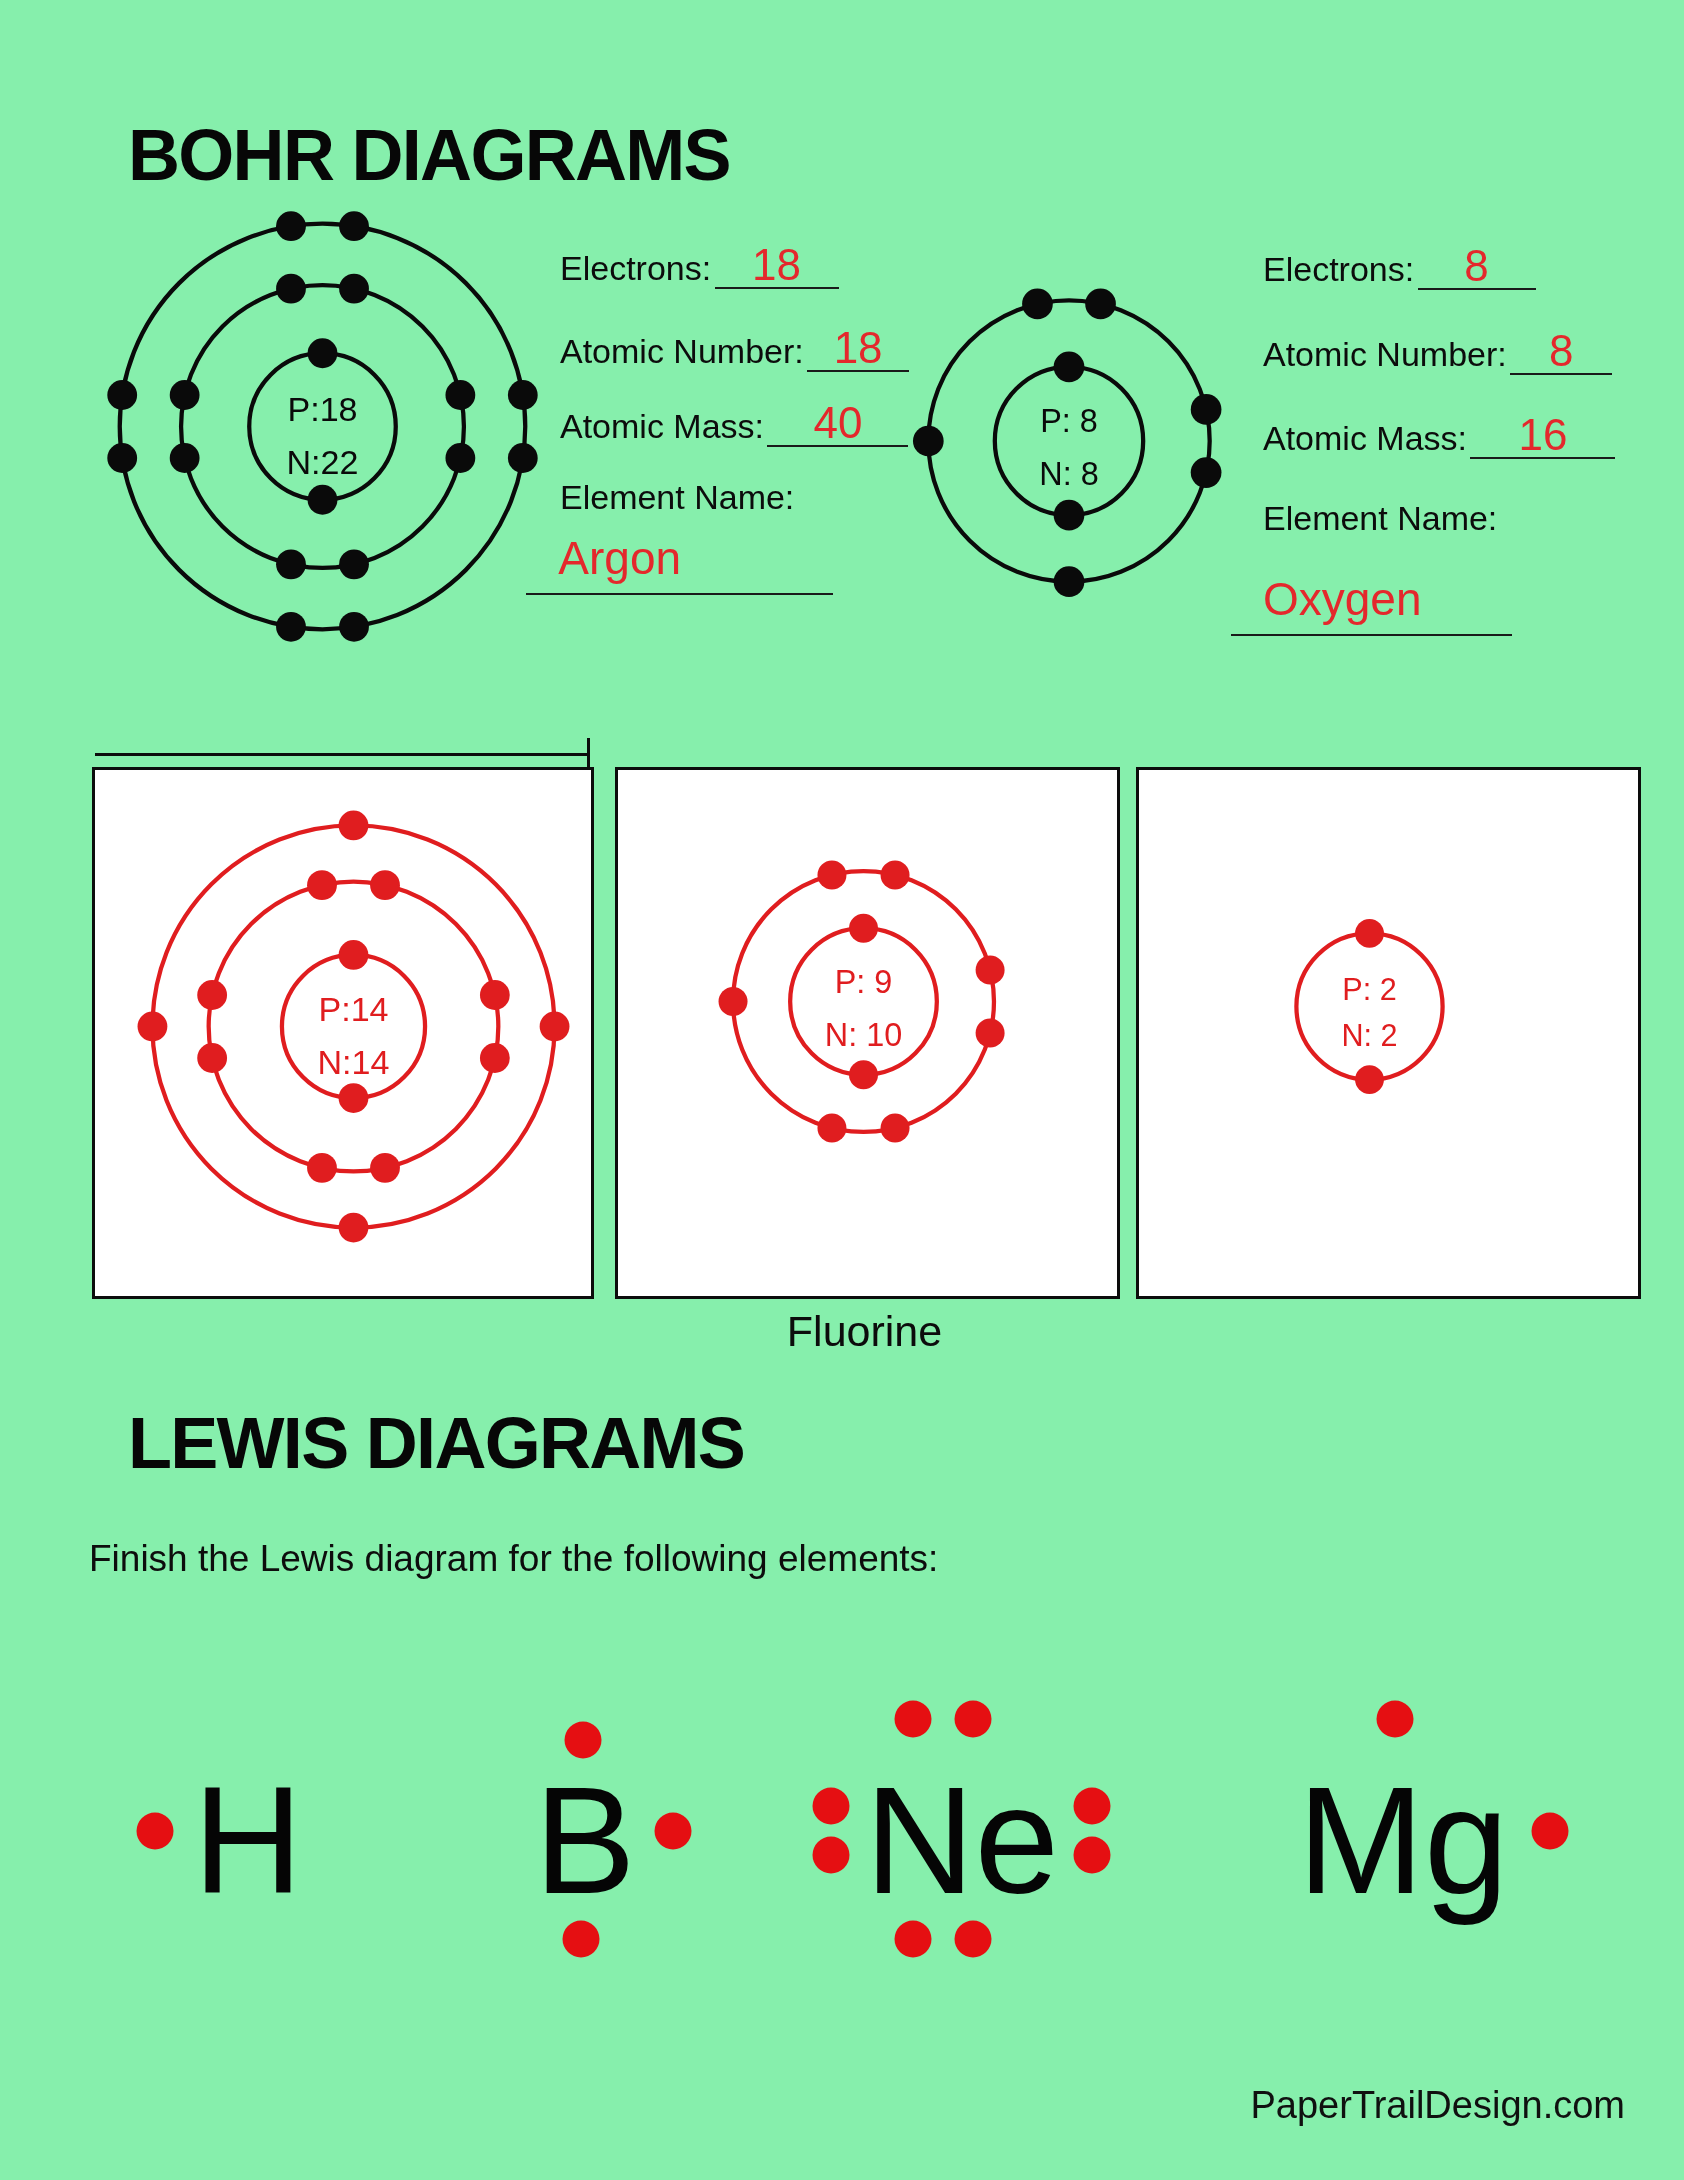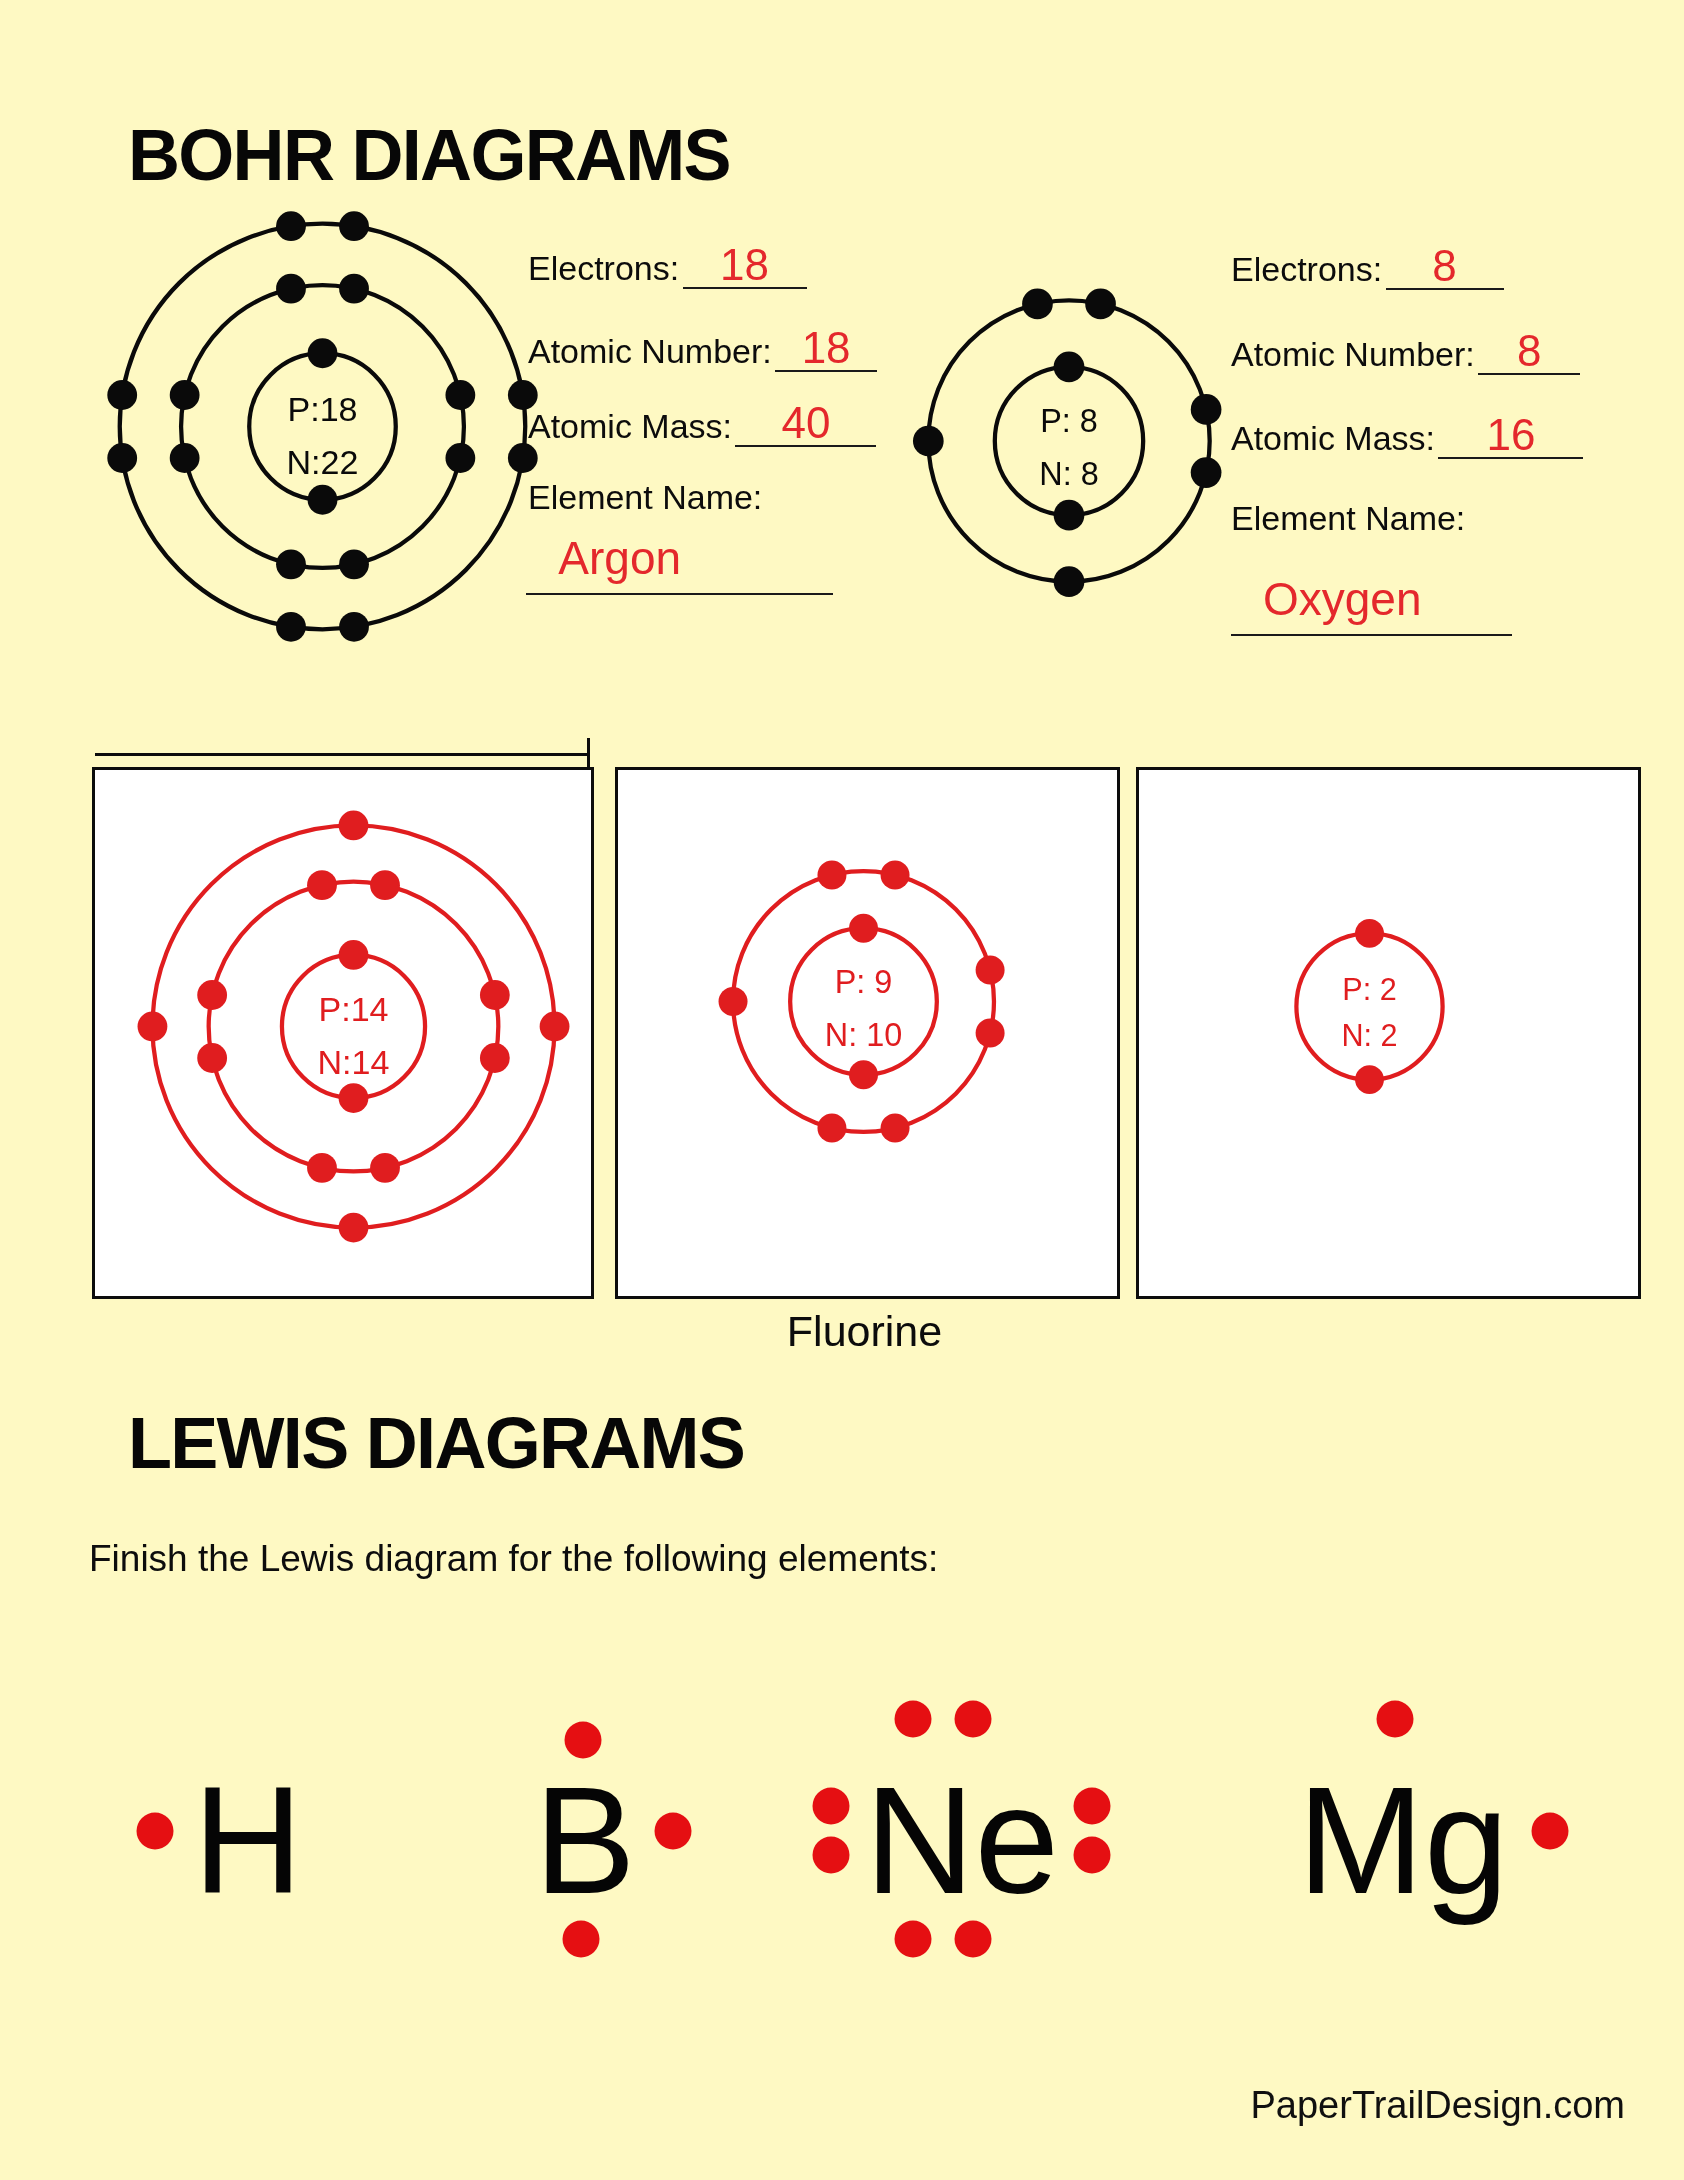--- a/index.html
+++ b/index.html
@@ -1,27 +1,27 @@
 <!DOCTYPE html>
 <html style="--red-text: #e4282c; --red-dot: #e50f12; --line: #1a1a1a;font-size:13.6px"><head>
 <meta charset="utf-8">
 <style>
   html,body { margin:0; padding:0; background:#ffffff; }
   .page {
-    position:relative; width:1685px; height:2181px; background:#fef9c3;
+    position:relative; width:1685px; height:2181px; background:#86efac;
     font-family:"Liberation Sans", sans-serif; color:#000; overflow:hidden;
   }
   .sec-title {
     position:absolute; font-weight:bold; font-size:72px; letter-spacing:-1.7px;
     line-height:1; color:#070707; white-space:nowrap;
   }
   .instruction { position:absolute; font-size:37px; color:#0d0d0d; white-space:nowrap; }
   .fields { position:absolute; width:392px; }
   .frow { position:absolute; left:0; white-space:nowrap; }
-  .flabel { font-size:34px; color:#0c0c0c; }
+  .flabel { font-size:34px; color:#0c0c0c;margin-left:32px; }
   .fline {
     display:inline-block; border-bottom:2.6px solid var(--line); text-align:center;
     margin-left:3.4px; vertical-align:baseline;
   }
   .fans {
     font-size:44px; color:var(--red-text); line-height:0.95; display:inline-block;
     padding:0 5.1px 1.7px 5.1px;
   }
   .name-line { position:absolute; border-bottom:2.6px solid var(--line); }
   .name-ans { font-size:46px; display:block; padding:3.4px 0 12px 32px; text-align:left; }

